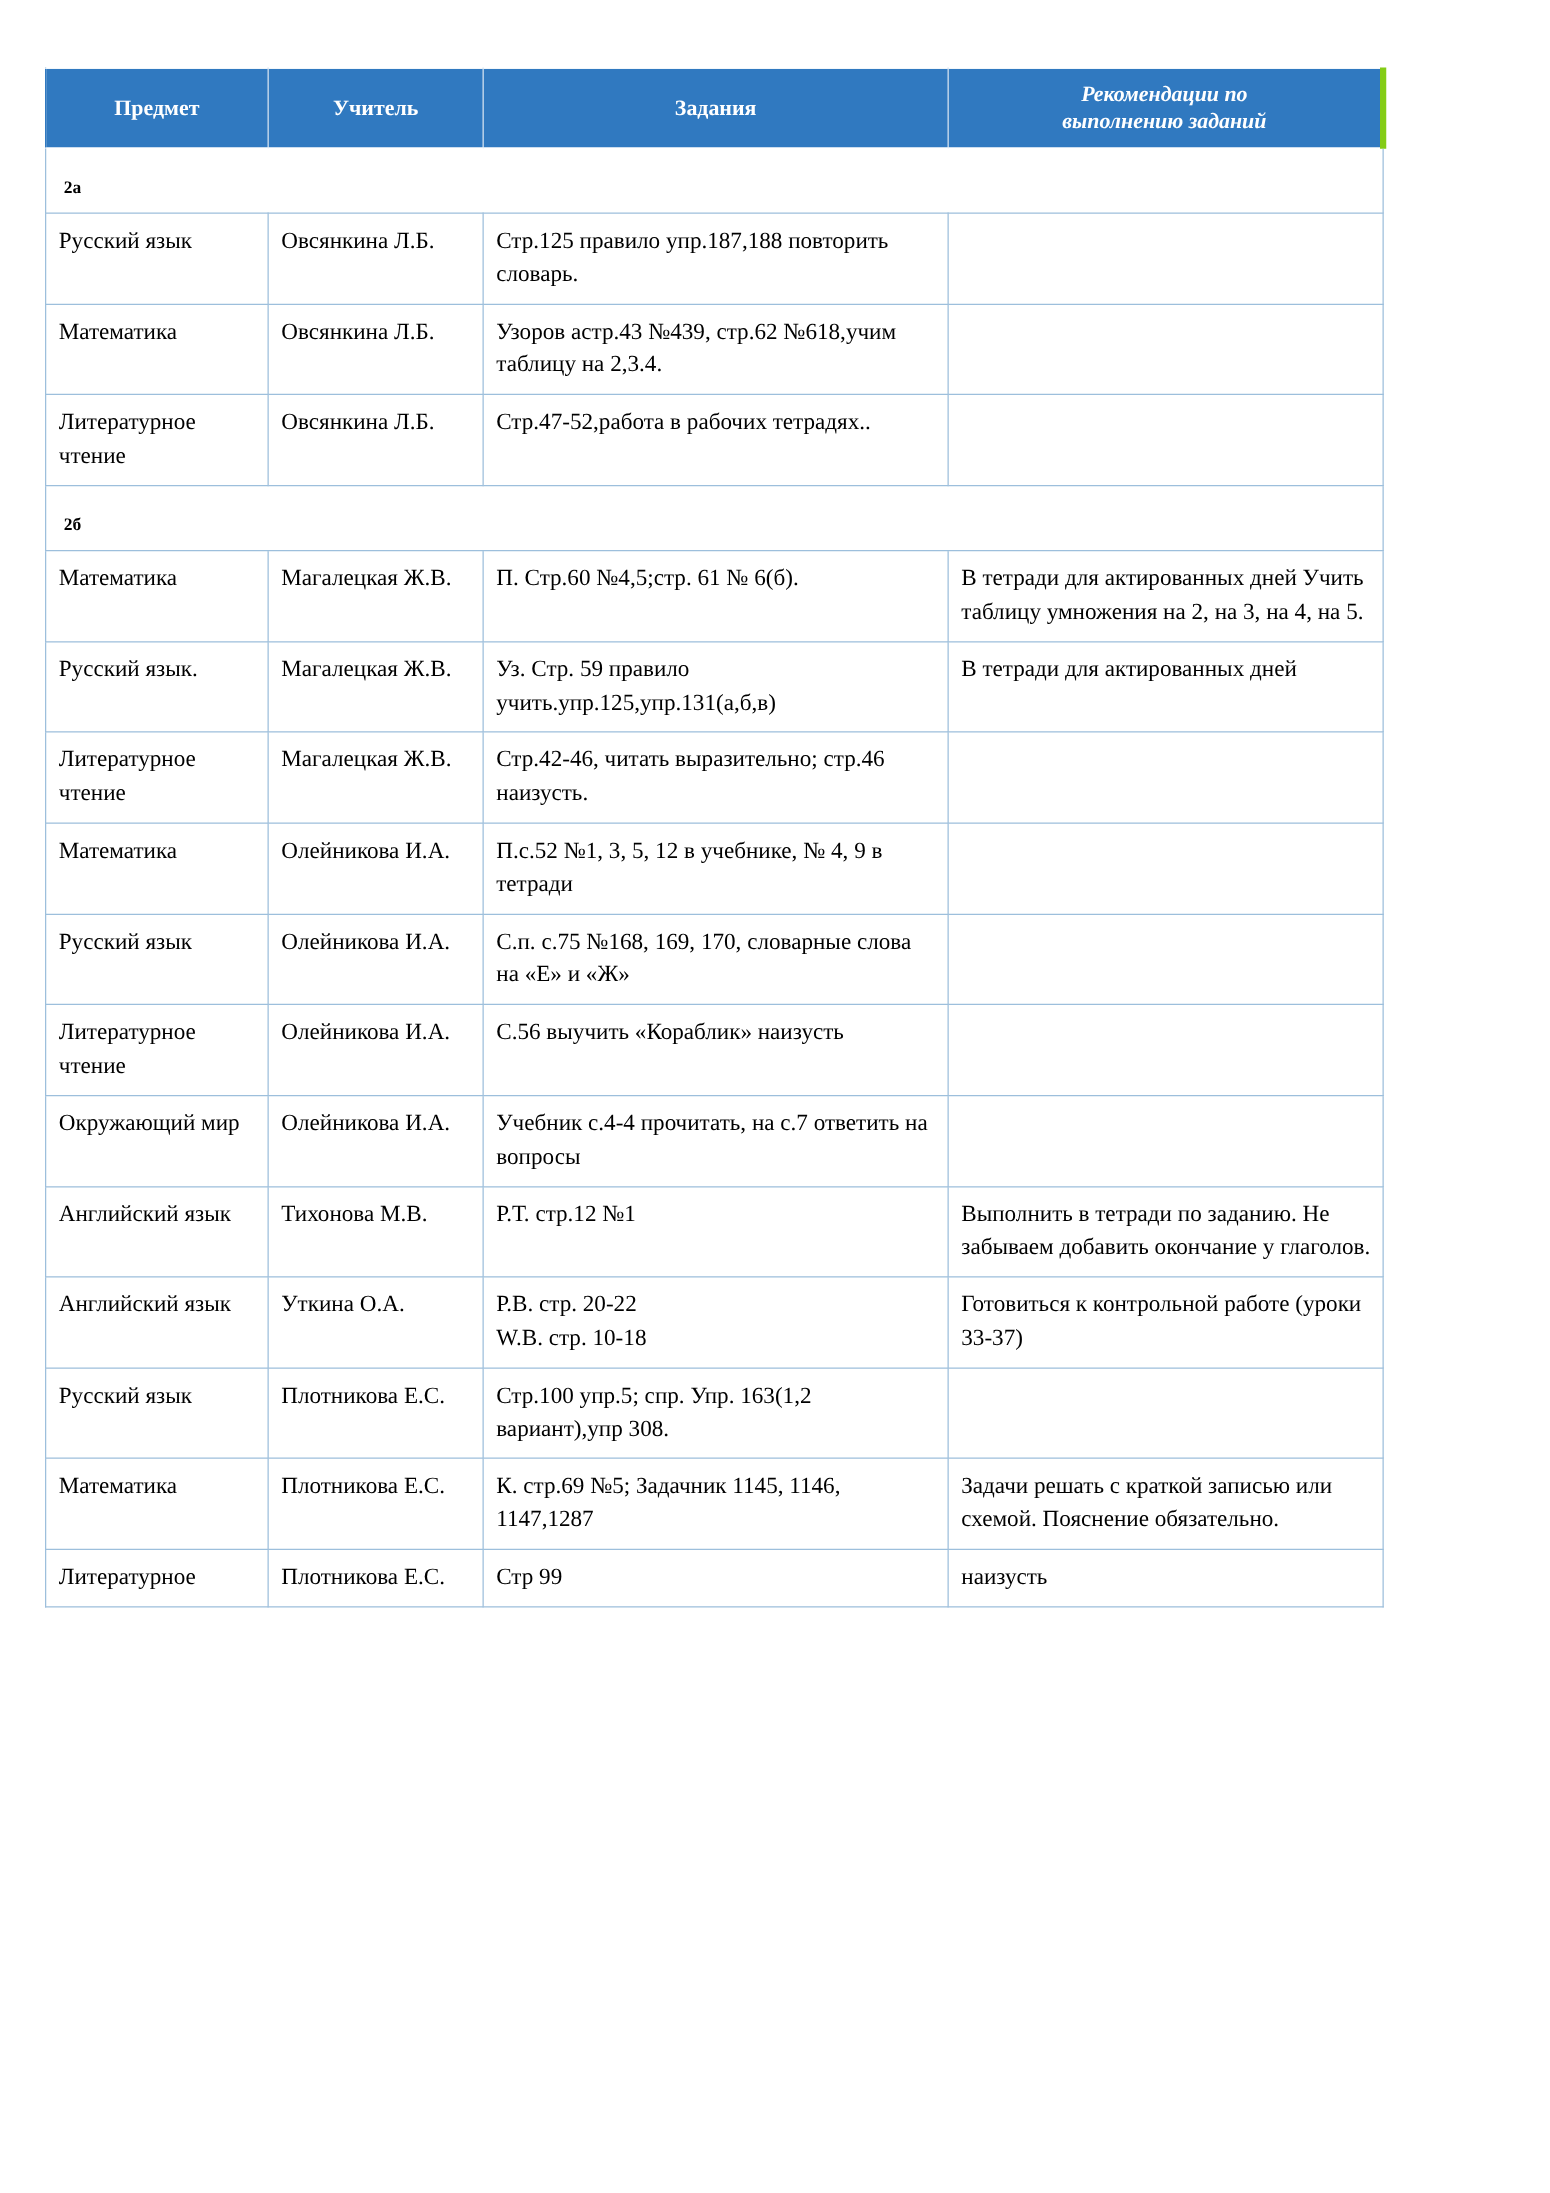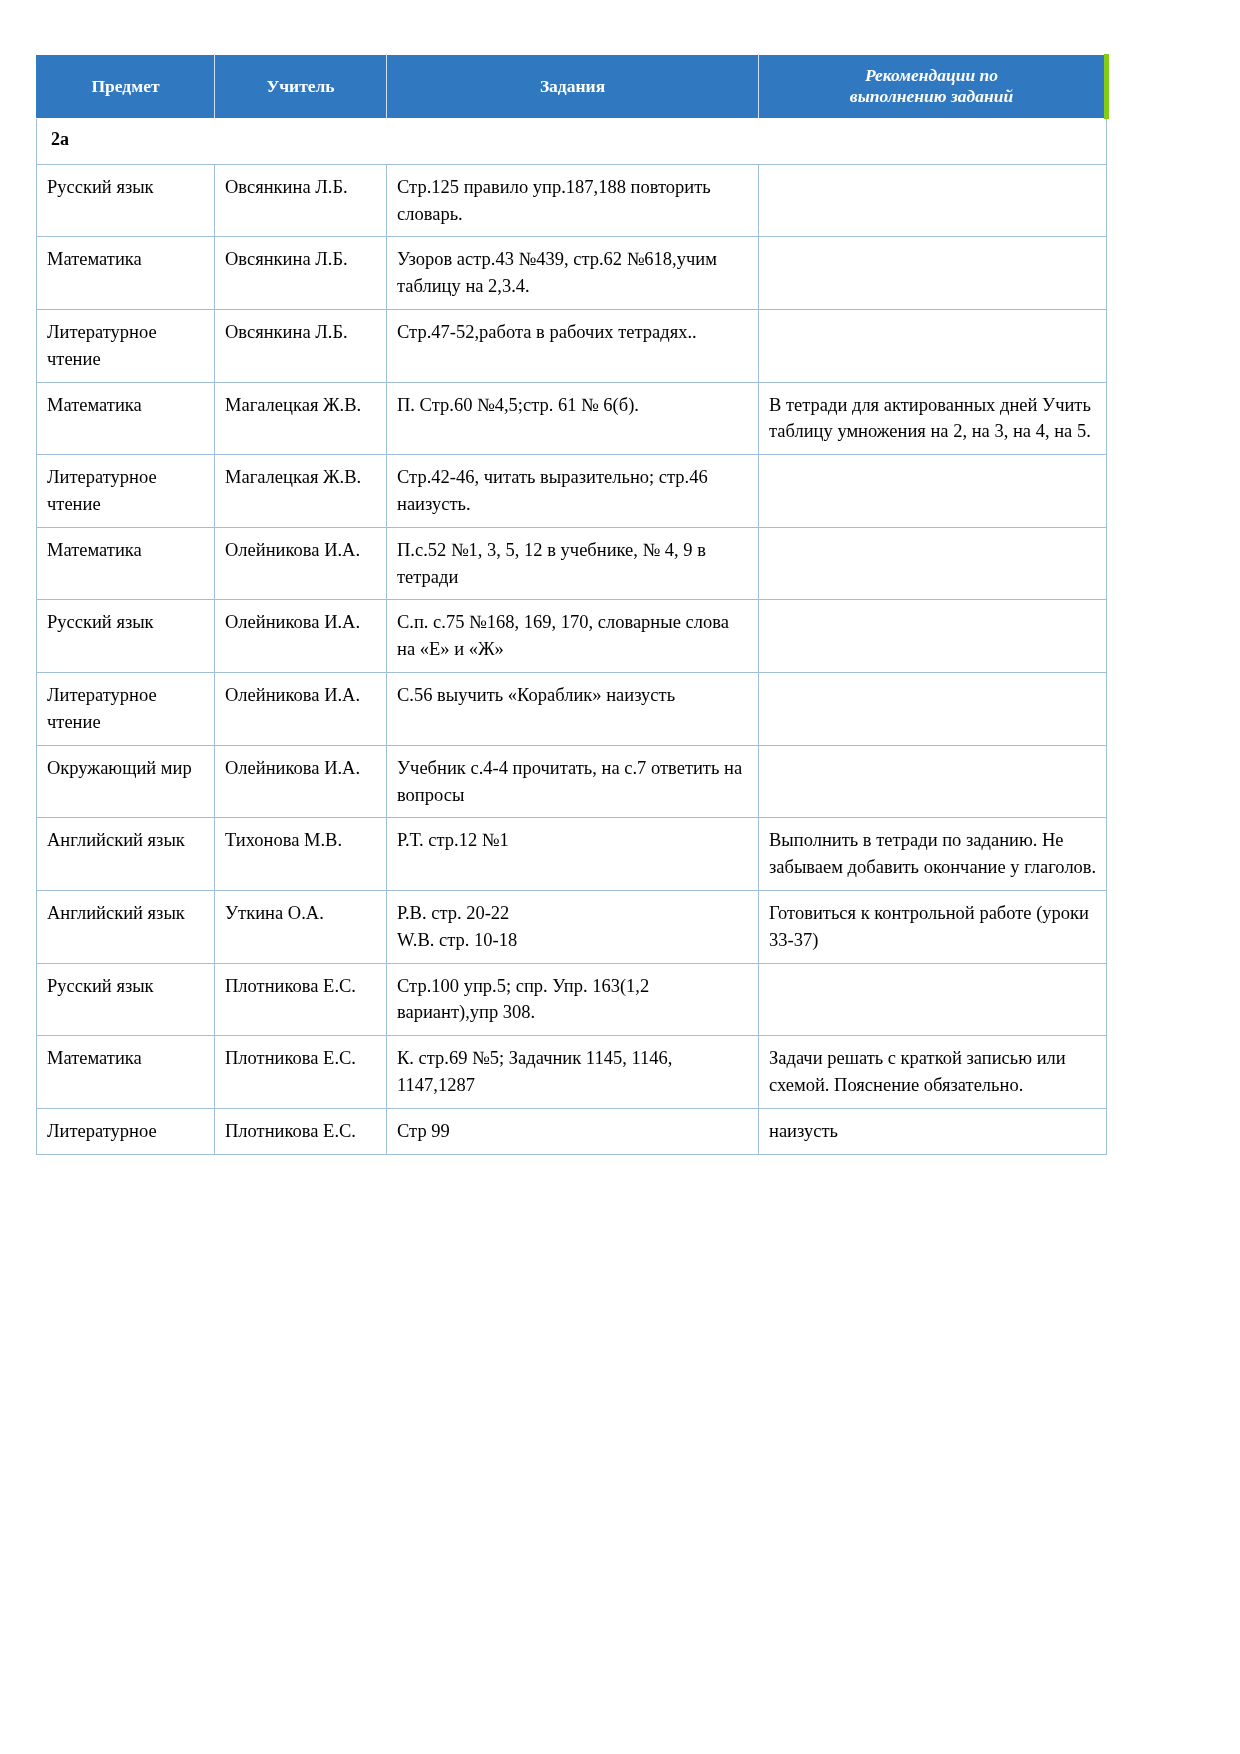--- a/index.html
+++ b/index.html
@@ -52,23 +52,23 @@
     border: 1px solid #9dbfdc;
     vertical-align: top;
     padding: 9px 9px 9px 10px;
     font-size: 18.5px;
     line-height: 1.45;
     box-sizing: border-box;
     word-wrap: break-word;
   }
   tr.group-row td {
     font-weight: bold;
-    font-size: 18px;
+    font-size: 14px;
     padding-left: 14px;
-    padding-top: 7px;
+    padding-top: 22px;
     border-left: 1px solid #9dbfdc;
     border-right: 1px solid #9dbfdc;
   }
   td.center { text-align: left; }
   .nowrap-pre { white-space: pre-line; }
 </style>
 </head>
 <body>
 
 <div class="page">
@@ -105,25 +105,34 @@
           <td>Овсянкина Л.Б.</td>
           <td>Узоров астр.43 №439, стр.62 №618,учим таблицу на 2,3.4.</td>
           <td></td>
         </tr>
         <tr>
           <td>Литературное чтение</td>
           <td>Овсянкина Л.Б.</td>
           <td>Стр.47-52,работа в рабочих тетрадях..</td>
           <td></td>
         </tr>
+        <tr class="group-row">
+          <td colspan="4" style="height: 46px;">2б</td>
+        </tr>
         <tr>
           <td>Математика</td>
           <td>Магалецкая Ж.В.</td>
           <td>П. Стр.60 №4,5;стр. 61  № 6(б).</td>
           <td>В тетради для актированных дней Учить таблицу умножения на 2, на 3, на 4, на 5.</td>
+        </tr>
+        <tr>
+          <td>Русский язык.</td>
+          <td>Магалецкая Ж.В.</td>
+          <td>Уз. Стр. 59 правило учить.упр.125,упр.131(а,б,в)</td>
+          <td>В тетради для актированных дней</td>
         </tr>
         <tr>
           <td>Литературное чтение</td>
           <td>Магалецкая Ж.В.</td>
           <td>Стр.42-46, читать выразительно; стр.46 наизусть.</td>
           <td></td>
         </tr>
         <tr>
           <td>Математика</td>
           <td>Олейникова И.А.</td>

